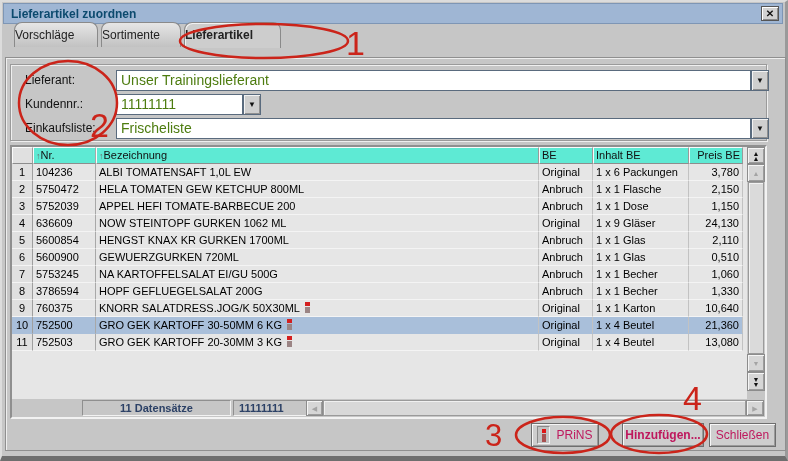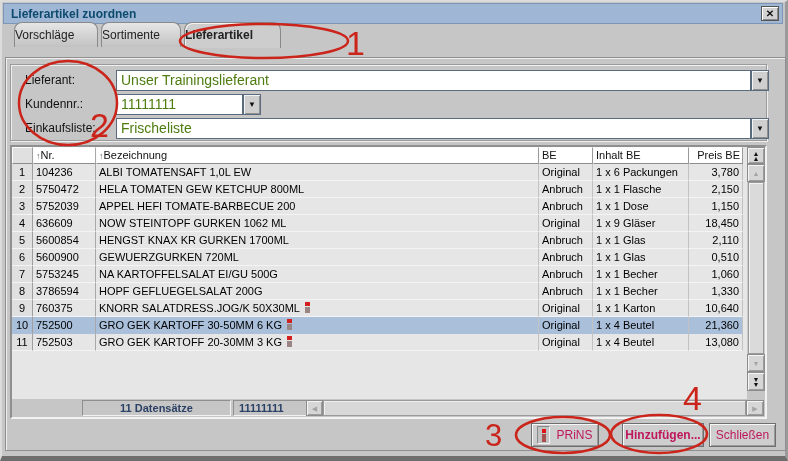--- a/index.html
+++ b/index.html
@@ -40,21 +40,21 @@
     font-size:14px; color:#4d7c0f; line-height:19px; padding-left:4px; overflow:hidden; white-space:nowrap; }
   .combo-arrow { position:absolute; width:18px; height:21px; background:#cfcfcf;
     border:1px solid #5a6b7e; box-shadow:inset 1px 1px 0 #f3f3f3, inset -1px -1px 0 #909090;
     text-align:center; font-size:8px; line-height:20px; color:#111; cursor:pointer; }
 
   
   .tablewrap { position:absolute; left:8px; top:143px; width:757px; height:274px;
     border:2px solid; border-color:#8f8f8f #f2f2f2 #f2f2f2 #8f8f8f; background:#e6e6e6; }
   .t-inner { position:absolute; left:0; top:0; width:753px; height:270px; }
   .t-head { position:absolute; left:0; top:0; width:735px; height:17px; display:flex; }
-  .h-cell { background:#ffffff; border-top:1px solid #fbfbfb; border-left:1px solid #fbfbfb;
+  .h-cell { background:#5eead4; border-top:1px solid #fbfbfb; border-left:1px solid #fbfbfb;
     border-right:1px solid #9a9a9a; border-bottom:1px solid #8d8d8d;
     font-size:11px; color:#111; line-height:15px; padding:0 2px; overflow:hidden; white-space:nowrap; }
   .sort-arrow { color:#6d6d6d; font-size:9px; }
   .t-body { position:absolute; left:0; top:17px; width:735px; }
   .t-row { display:flex; height:17px; cursor:default; }
   .t-cell { background:#e6e6e6; border-right:1px solid #c2c2c2; border-bottom:1px solid #f4f4f4;
     font-size:11px; color:#000; line-height:16px; padding:0 3px; overflow:hidden; white-space:nowrap; }
   .t-row.selected .t-cell { background:#a9bfda; border-bottom-color:#a9bfda; }
   .c-num    { width:21px; background:#e0e0e0; border-right:1px solid #9f9f9f; text-align:center; }
   .c-nr     { width:63px; border-right:1px solid #a8a8a8; }
@@ -173,21 +173,21 @@
             <div class="t-cell c-be"><span>Anbruch</span></div>
             <div class="t-cell c-inhalt"><span>1 x 1 Dose</span></div>
             <div class="t-cell c-preis"><span>1,150</span></div>
           </div>
           <div class="t-row">
             <div class="t-cell c-num"><span>4</span></div>
             <div class="t-cell c-nr"><span>636609</span></div>
             <div class="t-cell c-bez"><span>NOW STEINTOPF GURKEN 1062 ML</span></div>
             <div class="t-cell c-be"><span>Original</span></div>
             <div class="t-cell c-inhalt"><span>1 x 9 Gläser</span></div>
-            <div class="t-cell c-preis"><span>18,450</span></div>
+            <div class="t-cell c-preis"><span>24,130</span></div>
           </div>
           <div class="t-row">
             <div class="t-cell c-num"><span>5</span></div>
             <div class="t-cell c-nr"><span>5600854</span></div>
             <div class="t-cell c-bez"><span>HENGST KNAX KR GURKEN 1700ML</span></div>
             <div class="t-cell c-be"><span>Anbruch</span></div>
             <div class="t-cell c-inhalt"><span>1 x 1 Glas</span></div>
             <div class="t-cell c-preis"><span>2,110</span></div>
           </div>
           <div class="t-row">

